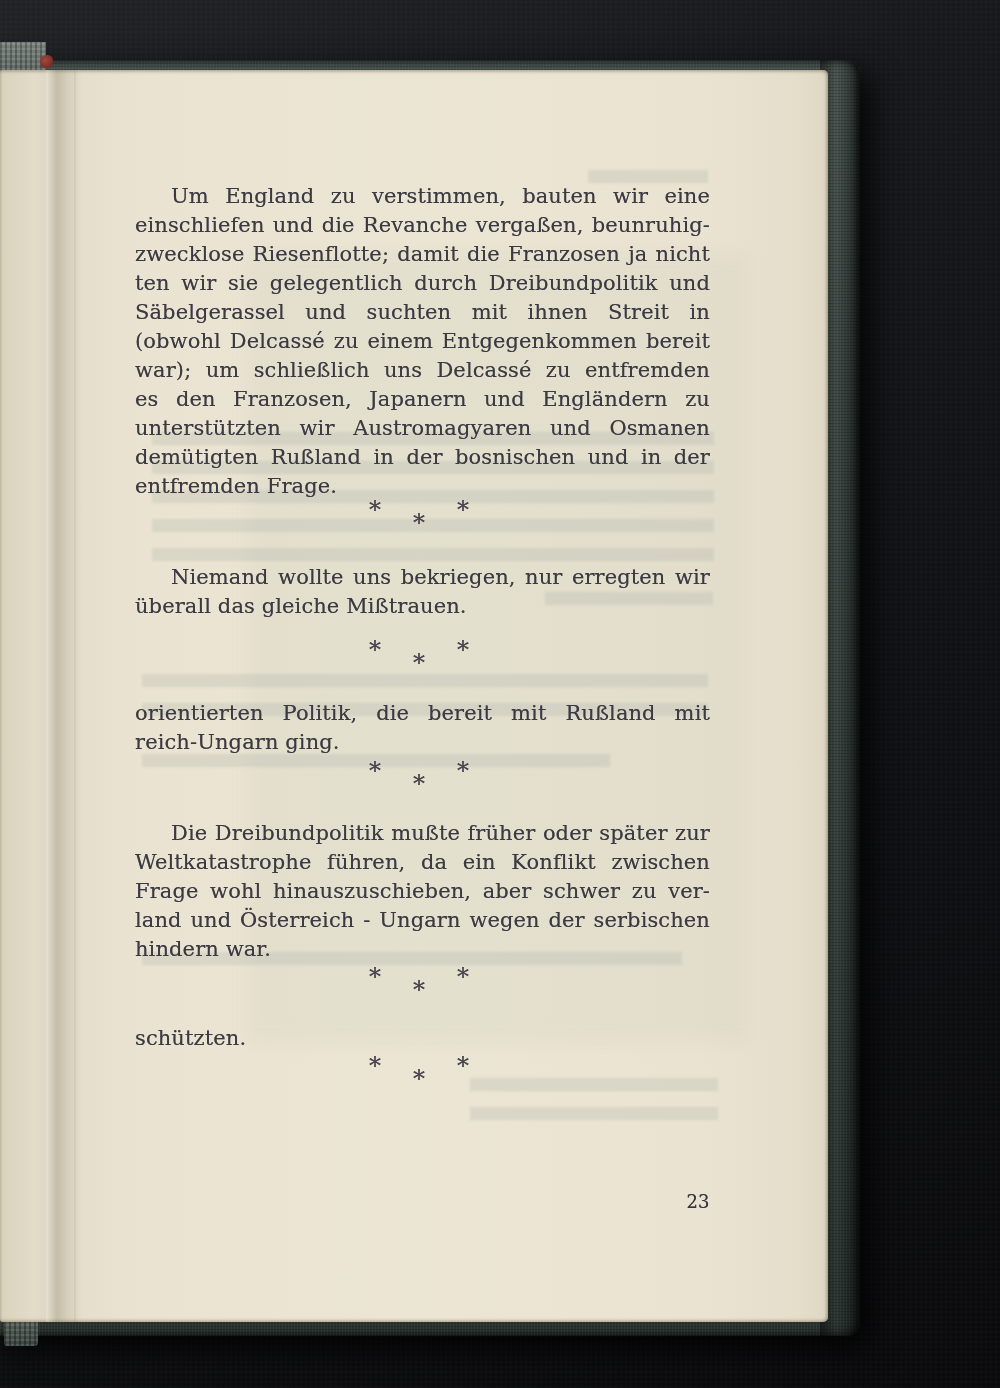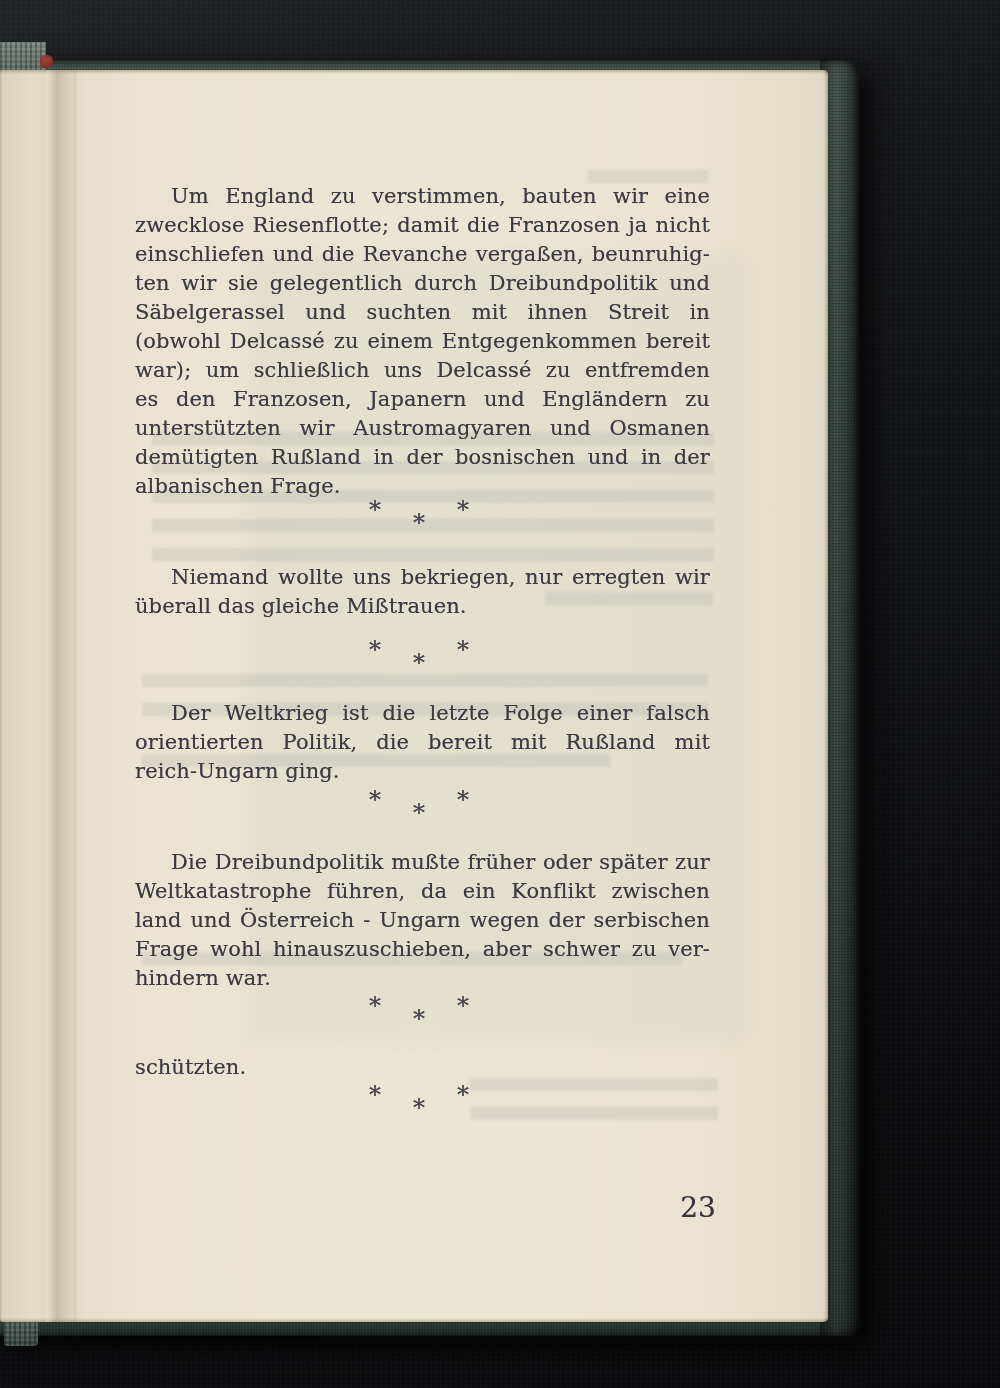--- a/index.html
+++ b/index.html
@@ -56,21 +56,21 @@
   .line.last{text-align-last:left;}
   .sep{position:relative;}
   .sep span{position:absolute;font-size:24px;line-height:10px;color:#45434d;}
   .sep .a1{left:234px;} .sep .a2{left:322px;} .sep .a3{left:278px;}
   .s1{height:62px;} .s1 .a1,.s1 .a2{top:4px;}  .s1 .a3{top:17px;}
   .s2{height:78px;} .s2 .a1,.s2 .a2{top:24px;} .s2 .a3{top:37px;}
   .s3{height:62px;} .s3 .a1,.s3 .a2{top:9px;}  .s3 .a3{top:22px;}
   .s4{height:60px;} .s4 .a1,.s4 .a2{top:8px;}  .s4 .a3{top:21px;}
   .s5{height:44px;} .s5 .a1,.s5 .a2{top:8px;}  .s5 .a3{top:21px;}
   .pagenum{position:absolute;left:668px;top:1191px;width:60px;z-index:6;text-align:center;
-         font-size:28px;color:#35343d;text-shadow:0 0 .5px rgba(53,52,61,.6);}
+         font-size:18px;color:#35343d;text-shadow:0 0 .5px rgba(53,52,61,.6);}
 </style>
 </head>
 <body>
 
 <div class="scene">
 
   <div class="cover"></div>
   <div class="cover-edge-dark"></div>
   <div class="spine-fabric"></div>
   <div class="headband"></div>
@@ -86,66 +86,65 @@
   <div class="smudge" style="left:545px;top:592px;width:168px;height:16px;"></div>
   <div class="smudge" style="left:142px;top:674px;width:566px;height:44px;"></div>
   <div class="smudge" style="left:142px;top:754px;width:468px;height:16px;"></div>
   <div class="smudge" style="left:142px;top:952px;width:540px;height:16px;"></div>
   <div class="smudge" style="left:470px;top:1078px;width:248px;height:58px;"></div>
 
   <div class="textblock">
 
     <div class="para">
       <div class="line first">Um England zu verstimmen, bauten wir eine völlig</div>
+      <div class="line">einschliefen und die Revanche vergaßen, beunruhig-</div>
       <div class="line">zwecklose Riesenflotte; damit die Franzosen ja nicht</div>
-      <div class="line">einschliefen und die Revanche vergaßen, beunruhig-</div>
       <div class="line">ten wir sie gelegentlich durch Dreibundpolitik und</div>
       <div class="line">Säbelgerassel und suchten mit ihnen Streit in Marokko</div>
       <div class="line">(obwohl Delcassé zu einem Entgegenkommen bereit</div>
       <div class="line">war); um schließlich uns Delcassé zu entfremden und</div>
       <div class="line">es den Franzosen, Japanern und Engländern zu nähern,</div>
       <div class="line">unterstützten wir Austromagyaren und Osmanen und</div>
       <div class="line">demütigten Rußland in der bosnischen und in der</div>
-      <div class="line last">albanischen Frage.</div>
+      <div class="line last">entfremden Frage.</div>
     </div>
 
     <div class="sep s1">
       <span class="a1">*</span>
       <span class="a2">*</span>
       <span class="a3">*</span>
     </div>
 
     <div class="para">
       <div class="line first">Niemand wollte uns bekriegen, nur erregten wir</div>
       <div class="line last">überall das gleiche Mißtrauen.</div>
     </div>
 
     <div class="sep s2">
       <span class="a1">*</span>
       <span class="a2">*</span>
       <span class="a3">*</span>
     </div>
 
     <div class="para">
-      <div class="line first">Der Weltkrieg ist die letzte Folge einer falsch</div>
       <div class="line">orientierten Politik, die bereit mit Rußland mit Öster-</div>
       <div class="line last">reich-Ungarn ging.</div>
     </div>
 
     <div class="sep s3">
       <span class="a1">*</span>
       <span class="a2">*</span>
       <span class="a3">*</span>
     </div>
 
     <div class="para">
       <div class="line first">Die Dreibundpolitik mußte früher oder später zur</div>
       <div class="line">Weltkatastrophe führen, da ein Konflikt zwischen Ruß-</div>
+      <div class="line">Frage wohl hinauszuschieben, aber schwer zu ver-</div>
       <div class="line">land und Österreich - Ungarn wegen der serbischen</div>
-      <div class="line">Frage wohl hinauszuschieben, aber schwer zu ver-</div>
       <div class="line last">hindern war.</div>
     </div>
 
     <div class="sep s4">
       <span class="a1">*</span>
       <span class="a2">*</span>
       <span class="a3">*</span>
     </div>
 
     <div class="para">

